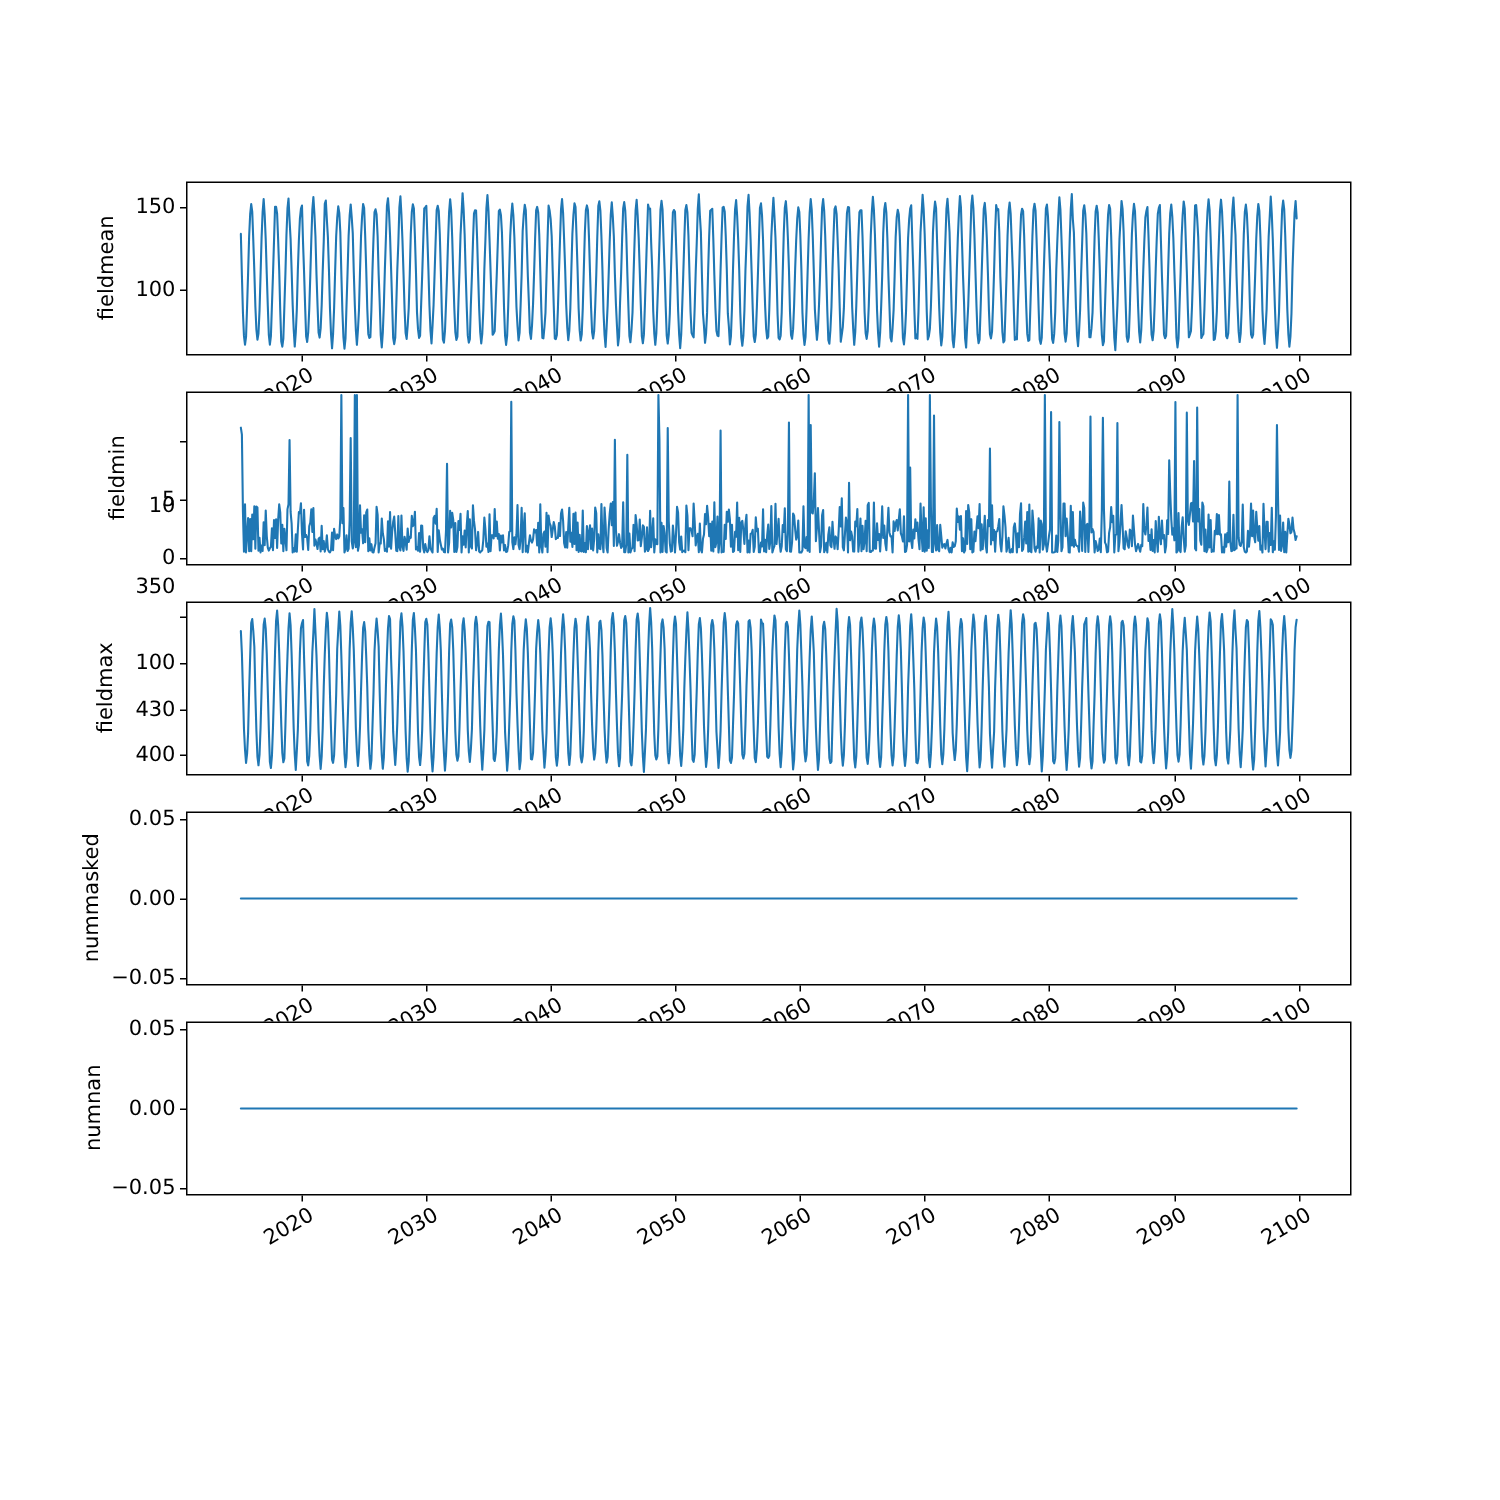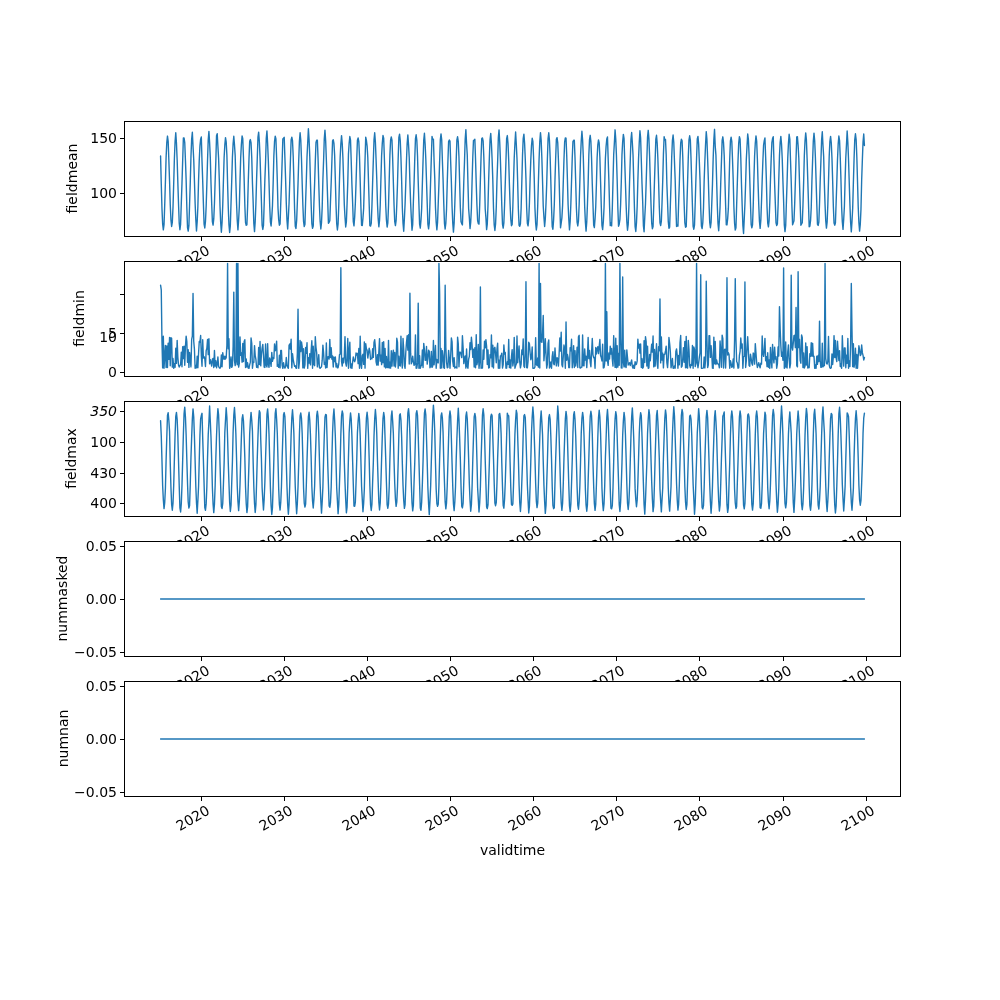--- a/index.html
+++ b/index.html
@@ -118,21 +118,21 @@
       <div class="tick-mark" style="left: 616px; top: 377px; width: 1px; height: 4px;"></div>
       <div class="xtick-label" style="right: 380px; top: 383px;">2070</div>
       <div class="tick-mark" style="left: 699px; top: 377px; width: 1px; height: 4px;"></div>
       <div class="xtick-label" style="right: 297px; top: 383px;">2080</div>
       <div class="tick-mark" style="left: 783px; top: 377px; width: 1px; height: 4px;"></div>
       <div class="xtick-label" style="right: 213px; top: 383px;">2090</div>
       <div class="tick-mark" style="left: 866px; top: 377px; width: 1px; height: 4px;"></div>
       <div class="xtick-label" style="right: 130px; top: 383px;">2100</div>
       <div class="ylabel" style="left: 1px; top: 451px; width: 140px;">fieldmax</div>
       <div class="tick-mark" style="left: 120px; top: 411px; width: 4px; height: 1px;"></div>
-      <div class="ytick-label" style="right: 883px; top: 404px; font-style: italic;">350</div>
+      <div class="ytick-label" style="right: 883px; top: 384px;">350</div>
       <div class="tick-mark" style="left: 120px; top: 442px; width: 4px; height: 1px;"></div>
       <div class="ytick-label" style="right: 883px; top: 435px;">100</div>
       <div class="tick-mark" style="left: 120px; top: 473px; width: 4px; height: 1px;"></div>
       <div class="ytick-label" style="right: 883px; top: 466px;">430</div>
       <div class="tick-mark" style="left: 120px; top: 503px; width: 4px; height: 1px;"></div>
       <div class="ytick-label" style="right: 883px; top: 496px;">400</div>
       <div class="axes-box" style="left: 124px; top: 401px; width: 777px; height: 116px;">
         <svg width="775" height="114" viewBox="0 0 777 116" preserveAspectRatio="none">
           <polyline points="35.66,19.03 36.36,34.47 37.05,59.12 37.74,85.31 38.43,99.38 39.13,108.46 39.82,102.35 40.51,88.08 41.20,59.56 41.90,35.57 42.59,13.58 43.28,10.92 43.97,18.88 44.67,29.64 45.36,61.78 46.05,86.82 46.74,104.14 47.44,110.11 48.13,103.00 48.82,84.88 49.51,58.65 50.21,33.15 50.90,14.64 51.59,10.57 52.29,17.57 52.98,34.51 53.67,59.96 54.36,85.45 55.06,107.81 55.75,111.93 56.44,103.58 57.13,84.67 57.83,59.05 58.52,33.22 59.21,12.04 59.90,5.19 60.60,15.19 61.29,33.66 61.98,58.38 62.67,82.26 63.37,101.76 64.06,108.04 64.75,105.50 65.44,83.46 66.14,56.52 66.83,35.87 67.52,16.99 68.21,6.95 68.91,15.13 69.60,35.09 70.29,59.78 70.98,85.36 71.68,102.73 72.37,113.21 73.06,100.38 73.75,86.05 74.45,58.77 75.14,33.23 75.83,17.16 76.52,13.75 77.22,11.49 77.91,36.80 78.60,59.35 79.29,83.31 79.99,107.32 80.68,110.20 81.37,103.67 82.06,86.30 82.76,56.43 83.45,33.20 84.14,20.10 84.83,4.07 85.53,19.65 86.22,35.84 86.91,59.23 87.60,86.73 88.30,103.62 88.99,112.57 89.68,104.10 90.37,85.16 91.07,56.94 91.76,34.58 92.45,17.58 93.14,6.71 93.84,12.97 94.53,32.46 95.22,61.60 95.91,85.48 96.61,106.28 97.30,108.46 97.99,103.27 98.68,83.82 99.38,62.03 100.07,31.00 100.76,18.32 101.45,5.82 102.15,15.46 102.84,36.28 103.53,61.79 104.22,82.40 104.92,102.26 105.61,111.39 106.30,104.99 106.99,82.65 107.69,60.70 108.38,31.12 109.07,13.57 109.76,5.61 110.46,16.65 111.15,32.25 111.84,57.21 112.53,85.20 113.23,101.14 113.92,110.49 114.61,101.34 115.30,84.21 116.00,58.49 116.69,35.71 117.38,16.90 118.07,12.98 118.77,19.20 119.46,36.48 120.15,57.07 120.84,86.11 121.54,103.23 122.23,112.50 122.92,106.79 123.61,84.48 124.31,61.48 125.00,32.43 125.69,19.13 126.38,10.50 127.08,18.56 127.77,29.65 128.46,60.37 129.15,86.08 129.85,103.13 130.54,112.47 131.23,104.84 131.92,82.75 132.62,56.48 133.31,35.16 134.00,17.14 134.69,8.79 135.39,10.97 136.08,37.85 136.77,57.98 137.46,87.12 138.16,99.64 138.85,109.93 139.54,98.56 140.23,81.61 140.93,57.07 141.62,35.21 142.31,12.63 143.00,6.98 143.70,15.88 144.39,33.01 145.08,59.43 145.77,86.68 146.47,105.28 147.16,114.45 147.85,107.49 148.54,85.62 149.24,58.62 149.93,31.71 150.62,11.43 151.31,6.79 152.01,17.40 152.70,32.24 153.39,59.06 154.08,88.02 154.78,104.47 155.47,109.94 156.16,101.92 156.85,86.12 157.55,57.56 158.24,34.66 158.93,12.99 159.62,10.74 160.32,14.77 161.01,34.18 161.70,61.04 162.39,85.76 163.09,104.17 163.78,114.21 164.47,104.38 165.16,84.98 165.86,58.61 166.55,33.85 167.24,16.19 167.93,7.84 168.63,17.18 169.32,32.19 170.01,60.83 170.70,86.13 171.40,101.75 172.09,113.69 172.78,103.40 173.47,85.93 174.17,62.07 174.86,32.93 175.55,14.15 176.24,11.20 176.94,16.58 177.63,32.03 178.32,58.06 179.01,87.22 179.71,102.85 180.40,106.98 181.09,103.96 181.78,84.91 182.48,59.82 183.17,37.48 183.86,15.01 184.56,10.44 185.25,18.53 185.94,33.96 186.63,56.58 187.33,86.07 188.02,100.71 188.71,107.81 189.40,99.19 190.10,85.69 190.79,58.18 191.48,37.34 192.17,13.90 192.87,9.37 193.56,14.73 194.25,32.60 194.94,59.07 195.64,83.12 196.33,100.68 197.02,113.09 197.71,101.48 198.41,86.35 199.10,57.92 199.79,34.57 200.48,15.52 201.18,12.71 201.87,13.02 202.56,36.12 203.25,62.30 203.95,83.85 204.64,105.71 205.33,107.15 206.02,102.07 206.72,86.55 207.41,57.01 208.10,31.65 208.79,14.96 209.49,7.16 210.18,18.24 210.87,34.92 211.56,59.66 212.26,87.56 212.95,100.58 213.64,113.76 214.33,104.32 215.03,82.79 215.72,62.15 216.41,32.60 217.10,14.39 217.80,9.04 218.49,12.08 219.18,32.41 219.87,60.66 220.57,82.01 221.26,99.44 221.95,112.77 222.64,107.09 223.34,84.92 224.03,56.34 224.72,31.61 225.41,19.10 226.11,11.10 226.80,17.45 227.49,34.28 228.18,58.81 228.88,83.39 229.57,105.92 230.26,106.16 230.95,101.81 231.65,81.54 232.34,58.92 233.03,31.13 233.72,19.36 234.42,11.55 235.11,17.98 235.80,34.24 236.49,59.09 237.19,85.80 237.88,98.89 238.57,111.73 239.26,103.15 239.96,88.18 240.65,58.65 241.34,34.16 242.03,16.46 242.73,10.43 243.42,17.37 244.11,33.87 244.80,57.71 245.50,85.36 246.19,104.55 246.88,110.37 247.57,103.89 248.27,81.34 248.96,62.10 249.65,34.68 250.34,17.07 251.04,7.64 251.73,15.98 252.42,32.69 253.11,59.43 253.81,81.76 254.50,101.89 255.19,109.88 255.88,102.75 256.58,82.46 257.27,57.71 257.96,35.12 258.65,16.96 259.35,10.64 260.04,15.39 260.73,36.82 261.42,58.65 262.12,82.15 262.81,104.43 263.50,108.13 264.19,103.66 264.89,86.38 265.58,58.17 266.27,34.10 266.96,14.62 267.66,9.10 268.35,19.49 269.04,32.04 269.73,60.33 270.43,82.85 271.12,98.68 271.81,106.24 272.50,101.75 273.20,86.15 273.89,61.30 274.58,32.90 275.27,13.21 275.97,12.04 276.66,18.45 277.35,35.57 278.04,62.04 278.74,84.84 279.43,99.95 280.12,108.29 280.81,104.54 281.51,83.28 282.20,61.13 282.89,31.36 283.58,11.20 284.28,6.83 284.97,14.65 285.66,33.57 286.35,60.12 287.05,83.16 287.74,102.35 288.43,110.75 289.12,105.30 289.82,80.80 290.51,61.65 291.20,35.45 291.89,11.90 292.59,8.85 293.28,13.73 293.97,33.87 294.66,58.39 295.36,83.37 296.05,107.81 296.74,110.12 297.43,101.83 298.13,83.07 298.82,60.58 299.51,31.62 300.20,11.38 300.90,7.08 301.59,13.38 302.28,37.20 302.97,60.90 303.67,87.17 304.36,103.87 305.05,114.61 305.74,101.11 306.44,85.44 307.13,59.89 307.82,35.25 308.51,15.25 309.21,3.35 309.90,12.89 310.59,31.24 311.28,61.81 311.98,88.71 312.67,103.28 313.36,106.15 314.05,104.13 314.75,84.54 315.44,57.64 316.13,35.10 316.83,14.19 317.52,11.12 318.21,16.72 318.90,31.18 319.60,60.93 320.29,81.71 320.98,101.67 321.67,108.76 322.37,102.58 323.06,85.21 323.75,61.65 324.44,36.42 325.14,14.91 325.83,9.14 326.52,14.25 327.21,37.26 327.91,62.28 328.60,85.87 329.29,103.77 329.98,110.51 330.68,101.36 331.37,86.24 332.06,58.19 332.75,36.91 333.45,19.15 334.14,6.34 334.83,17.98 335.52,36.94 336.22,58.42 336.91,86.27 337.60,106.16 338.29,107.78 338.99,102.83 339.68,80.64 340.37,59.21 341.06,33.77 341.76,14.34 342.45,10.22 343.14,17.04 343.83,34.91 344.53,57.83 345.22,83.49 345.91,100.06 346.60,111.17 347.30,104.59 347.99,85.74 348.68,59.07 349.37,36.44 350.07,15.09 350.76,11.54 351.45,15.45 352.14,31.72 352.84,58.67 353.53,87.20 354.22,99.47 354.91,111.90 355.61,102.72 356.30,86.59 356.99,59.26 357.68,36.70 358.38,13.22 359.07,6.88 359.76,13.14 360.45,32.39 361.15,59.18 361.84,82.75 362.53,106.75 363.22,108.54 363.92,104.77 364.61,82.93 365.30,61.93 365.99,34.87 366.69,15.00 367.38,12.35 368.07,13.91 368.76,35.67 369.46,58.02 370.15,82.34 370.84,102.79 371.53,105.54 372.23,102.35 372.92,82.67 373.61,56.61 374.30,36.75 375.00,12.54 375.69,11.61 376.38,16.84 377.07,32.19 377.77,62.00 378.46,85.91 379.15,105.12 379.84,108.04 380.54,99.25 381.23,82.13 381.92,59.03 382.61,35.56 383.31,11.27 384.00,13.57 384.69,14.03 385.38,30.43 386.08,61.03 386.77,86.86 387.46,104.19 388.15,105.16 388.85,103.67 389.54,83.94 390.23,57.98 390.92,32.79 391.62,17.98 392.31,8.44 393.00,11.87 393.69,34.82 394.39,57.13 395.08,83.97 395.77,102.45 396.46,111.40 397.16,101.49 397.85,81.19 398.54,60.99 399.23,32.88 399.93,14.01 400.62,12.79 401.31,15.91 402.00,35.12 402.70,59.24 403.39,83.95 404.08,99.22 404.77,112.95 405.47,106.01 406.16,85.17 406.85,60.16 407.54,31.24 408.24,15.37 408.93,5.09 409.62,14.56 410.31,35.22 411.01,56.49 411.70,82.58 412.39,100.80 413.08,107.45 413.78,103.02 414.47,83.62 415.16,57.99 415.85,36.59 416.55,18.18 417.24,9.11 417.93,20.25 418.62,33.40 419.32,60.54 420.01,84.65 420.70,100.97 421.39,113.30 422.09,105.59 422.78,83.67 423.47,61.27 424.16,34.88 424.86,15.82 425.55,12.78 426.24,17.67 426.93,35.05 427.63,57.99 428.32,85.89 429.01,105.24 429.70,108.57 430.40,107.65 431.09,81.97 431.78,57.94 432.47,37.44 433.17,19.32 433.86,4.00 434.55,12.74 435.24,34.60 435.94,60.98 436.63,86.33 437.32,102.57 438.01,110.33 438.71,103.25 439.40,83.35 440.09,57.79 440.78,36.80 441.48,17.16 442.17,9.49 442.86,14.97 443.55,35.57 444.25,60.38 444.94,84.87 445.63,105.68 446.32,111.57 447.02,103.79 447.71,82.16 448.40,58.96 449.10,31.29 449.79,13.12 450.48,9.87 451.17,17.64 451.87,34.38 452.56,59.67 453.25,86.11 453.94,104.88 454.64,109.11 455.33,101.46 456.02,85.59 456.71,60.90 457.41,32.14 458.10,16.55 458.79,10.58 459.48,15.73 460.18,33.90 460.87,57.25 461.56,88.64 462.25,104.65 462.95,111.15 463.64,104.49 464.33,80.47 465.02,57.69 465.72,32.73 466.41,14.68 467.10,9.46 467.79,14.19 468.49,32.73 469.18,62.18 469.87,85.20 470.56,103.15 471.26,110.21 471.95,104.15 472.64,84.00 473.33,61.32 474.03,35.83 474.72,16.21 475.41,8.33 476.10,15.37 476.80,31.79 477.49,57.90 478.18,87.53 478.87,102.81 479.57,110.49 480.26,103.68 480.95,85.31 481.64,56.47 482.34,37.18 483.03,15.69 483.72,7.58 484.41,17.98 485.11,37.56 485.80,58.56 486.49,87.48 487.18,108.18 487.88,108.71 488.57,105.36 489.26,87.48 489.95,60.83 490.65,33.16 491.34,17.21 492.03,9.83 492.72,14.12 493.42,34.37 494.11,58.12 494.80,81.47 495.49,104.51 496.19,111.40 496.88,102.18 497.57,84.36 498.26,61.96 498.96,33.85 499.65,19.09 500.34,10.58 501.03,16.25 501.73,33.12 502.42,57.08 503.11,83.08 503.80,102.91 504.50,109.34 505.19,102.47 505.88,85.44 506.57,60.30 507.27,34.92 507.96,15.21 508.65,6.00 509.34,19.13 510.04,36.63 510.73,59.58 511.42,88.15 512.11,99.37 512.81,106.56 513.50,99.84 514.19,82.06 514.88,57.57 515.58,32.53 516.27,17.06 516.96,10.84 517.65,14.22 518.35,34.88 519.04,59.26 519.73,83.05 520.42,104.52 521.12,114.13 521.81,100.50 522.50,81.35 523.19,62.14 523.89,31.95 524.58,17.37 525.27,7.81 525.96,13.22 526.66,32.32 527.35,57.86 528.04,81.24 528.73,98.55 529.43,111.54 530.12,106.02 530.81,83.51 531.50,56.95 532.20,33.56 532.89,13.49 533.58,8.67 534.27,20.32 534.97,37.61 535.66,57.21 536.35,88.41 537.04,101.12 537.74,111.78 538.43,99.29 539.12,87.53 539.81,57.00 540.51,35.73 541.20,16.58 541.89,7.96 542.58,13.31 543.28,33.47 543.97,59.82 544.66,86.97 545.35,102.99 546.05,111.10 546.74,99.69 547.43,86.01 548.12,57.94 548.82,33.72 549.51,17.14 550.20,4.87 550.89,14.37 551.59,35.98 552.28,58.98 552.97,82.77 553.66,99.65 554.36,110.06 555.05,104.26 555.74,84.74 556.43,60.68 557.13,35.49 557.82,13.62 558.51,7.69 559.20,11.41 559.90,36.54 560.59,58.87 561.28,85.77 561.97,101.81 562.67,109.38 563.36,104.43 564.05,80.37 564.74,56.75 565.44,34.70 566.13,14.31 566.82,13.38 567.51,17.71 568.21,33.54 568.90,60.31 569.59,83.73 570.28,98.45 570.98,114.24 571.67,103.86 572.36,80.76 573.05,57.99 573.75,31.45 574.44,19.31 575.13,6.72 575.82,14.87 576.52,34.04 577.21,59.16 577.90,87.54 578.59,107.22 579.29,108.82 579.98,105.42 580.67,86.56 581.37,58.40 582.06,36.40 582.75,15.14 583.44,8.47 584.14,15.73 584.83,37.04 585.52,60.02 586.21,83.72 586.91,101.83 587.60,113.23 588.29,102.63 588.98,85.99 589.68,58.31 590.37,35.73 591.06,15.43 591.75,8.82 592.45,19.58 593.14,33.68 593.83,59.04 594.52,82.74 595.22,100.67 595.91,110.99 596.60,105.01 597.29,83.03 597.99,57.01 598.68,36.61 599.37,14.56 600.06,12.68 600.76,10.21 601.45,35.96 602.14,60.34 602.83,82.26 603.53,104.72 604.22,112.26 604.91,107.46 605.60,82.91 606.30,61.46 606.99,34.13 607.68,15.40 608.37,9.01 609.07,14.80 609.76,32.26 610.45,58.77 611.14,88.19 611.84,102.77 612.53,108.35 613.22,106.32 613.91,82.17 614.61,59.99 615.30,36.17 615.99,15.42 616.68,9.06 617.38,14.16 618.07,33.62 618.76,61.94 619.45,82.33 620.15,104.90 620.84,108.79 621.53,103.27 622.22,82.53 622.92,56.19 623.61,33.54 624.30,13.28 624.99,12.06 625.69,15.38 626.38,31.16 627.07,58.01 627.76,83.20 628.46,104.18 629.15,110.08 629.84,103.48 630.53,82.98 631.23,60.77 631.92,33.18 632.61,14.66 633.30,9.16 634.00,15.24 634.69,35.80 635.38,58.73 636.07,84.48 636.77,107.58 637.46,108.18 638.15,103.45 638.84,84.55 639.54,57.24 640.23,32.09 640.92,20.61 641.61,10.35 642.31,13.45 643.00,36.33 643.69,58.19 644.38,87.11 645.08,101.78 645.77,108.60 646.46,100.69 647.15,82.85 647.85,57.99 648.54,34.19 649.23,13.93 649.92,7.69 650.62,12.71 651.31,32.81 652.00,59.95 652.69,83.23 653.39,100.91 654.08,112.18 654.77,104.16 655.46,87.71 656.16,59.77 656.85,34.11 657.54,17.25 658.23,4.05 658.93,15.80 659.62,34.09 660.31,61.78 661.00,84.64 661.70,103.23 662.39,107.65 663.08,102.89 663.77,83.36 664.47,56.53 665.16,32.88 665.85,18.55 666.54,10.05 667.24,20.45 667.93,31.77 668.62,57.89 669.31,80.29 670.01,102.77 670.70,112.35 671.39,99.32 672.08,81.81 672.78,57.43 673.47,32.38 674.16,18.99 674.85,9.22 675.55,17.53 676.24,35.59 676.93,56.61 677.62,83.80 678.32,103.98 679.01,109.60 679.70,103.71 680.39,87.48 681.09,62.05 681.78,33.61 682.47,16.06 683.16,6.45 683.86,12.47 684.55,33.50 685.24,58.95 685.93,85.40 686.63,105.54 687.32,110.12 688.01,103.23 688.70,84.69 689.40,57.48 690.09,33.25 690.78,12.60 691.47,7.43 692.17,18.09 692.86,32.28 693.55,58.61 694.24,87.37 694.94,105.05 695.63,108.91 696.32,99.96 697.01,85.97 697.71,58.95 698.40,34.06 699.09,14.09 699.78,4.96 700.48,18.83 701.17,30.90 701.86,58.82 702.55,84.94 703.25,102.53 703.94,111.45 704.63,100.55 705.32,85.70 706.02,58.84 706.71,35.89 707.40,16.60 708.09,11.52 708.79,12.72 709.48,30.49 710.17,57.24 710.86,86.36 711.56,104.59 712.25,112.98 712.94,106.04 713.64,85.53 714.33,61.28 715.02,33.35 715.71,12.13 716.41,5.39 717.10,16.49 717.79,34.50 718.48,57.05 719.18,83.89 719.87,98.62 720.56,110.94 721.25,99.97 721.95,86.12 722.64,58.63 723.33,34.34 724.02,11.08 724.72,12.30 725.41,14.98 726.10,34.39 726.79,56.97 727.49,86.76 728.18,102.09 728.87,110.19 729.56,99.71 730.26,87.87 730.95,56.35 731.64,33.55 732.33,16.97 733.03,8.88 733.72,17.99 734.41,34.45 735.10,57.29 735.80,84.87 736.49,99.70 737.18,105.07 737.87,100.14 738.57,82.20 739.26,61.55 739.95,31.90 740.64,16.45 741.34,11.33" fill="none" stroke="#1f77b4" stroke-width="1.4" stroke-linejoin="round" stroke-linecap="round"></polyline>
         </svg>
@@ -209,14 +209,13 @@
       <div class="xtick-label" style="right: 463px; top: 803px;">2060</div>
       <div class="tick-mark" style="left: 616px; top: 797px; width: 1px; height: 4px;"></div>
       <div class="xtick-label" style="right: 380px; top: 803px;">2070</div>
       <div class="tick-mark" style="left: 699px; top: 797px; width: 1px; height: 4px;"></div>
       <div class="xtick-label" style="right: 297px; top: 803px;">2080</div>
       <div class="tick-mark" style="left: 783px; top: 797px; width: 1px; height: 4px;"></div>
       <div class="xtick-label" style="right: 213px; top: 803px;">2090</div>
       <div class="tick-mark" style="left: 866px; top: 797px; width: 1px; height: 4px;"></div>
       <div class="xtick-label" style="right: 130px; top: 803px;">2100</div>
     </div>
-  <div class="x-axis-label">validtime</div>
 </div>
 
 </body></html>

